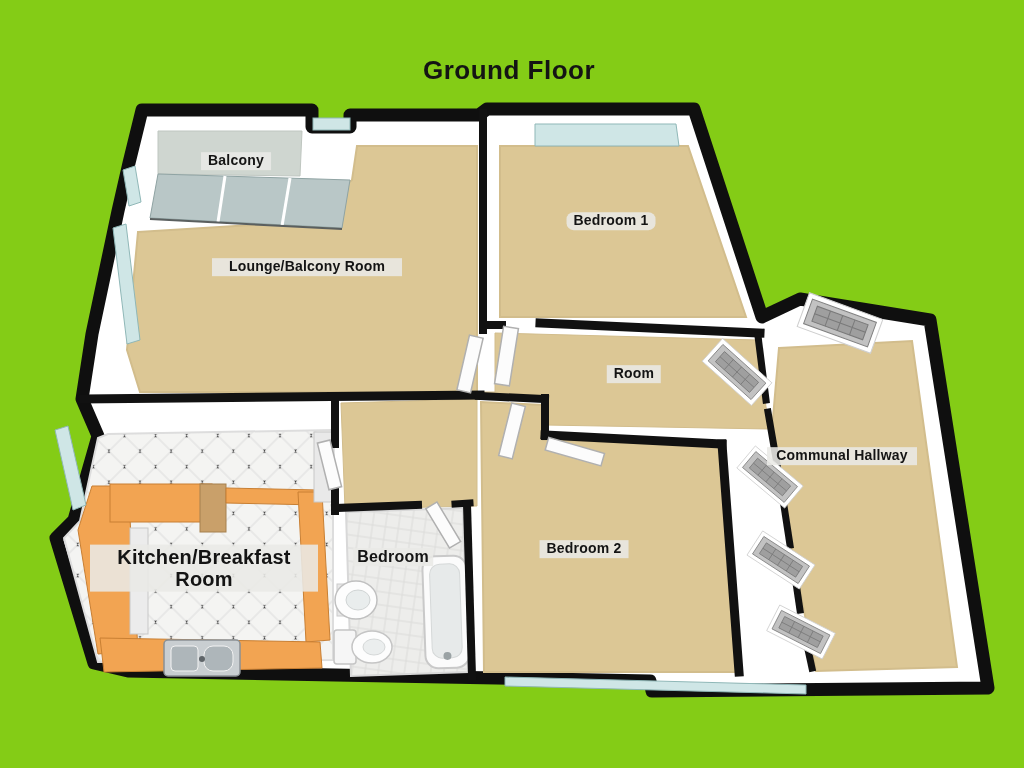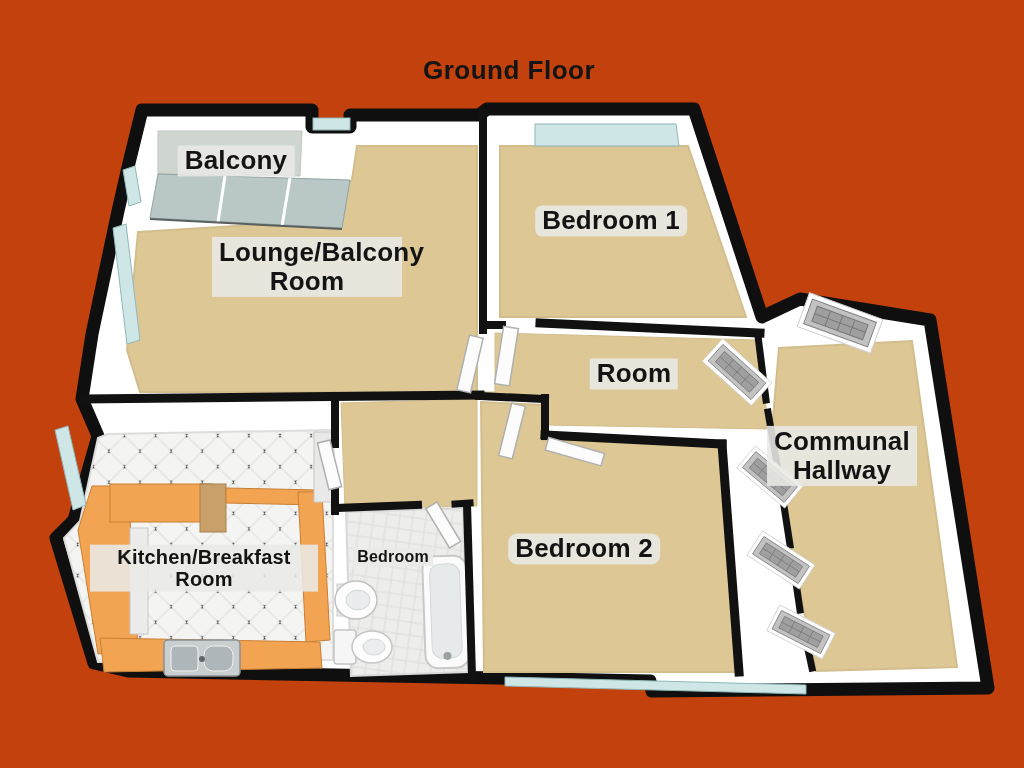--- a/index.html
+++ b/index.html
@@ -1,30 +1,30 @@
 <!DOCTYPE html>
 <html><head>
 <meta charset="utf-8">
 <style>
   html,body{margin:0;padding:0;background:#ffffff;}
   #stage{
     position:relative;
     width:1024px;height:768px;
-    background:#c2410c;
+    background:#84cc16;
     overflow:hidden;
     font-family:"Liberation Sans",sans-serif;
   }
   #plan-svg{position:absolute;left:0;top:0;}
   .lbl{
     position:absolute;
     transform:translate(-50%,-50%);
     background:rgba(233,233,230,0.88);
     color:#141414;
     font-weight:bold;
-    font-size:26px;
+    font-size:14px;
     line-height:1.12;
     padding:1px 7px;
     text-align:center;
     white-space:nowrap;
     letter-spacing:0.2px;
   }
   .lbl.wrap{white-space:normal;}
   #lbl-title{
     background:transparent;
     font-size:26px;
@@ -178,15 +178,15 @@
   <div class="lbl" style="left:611px;top:221px;border-radius:7px;">Bedroom 1</div>
 
   <div class="lbl" style="left:634px;top:374px;">Room</div>
 
   <div class="lbl wrap" id="lbl-kitchen" style="left:204px;top:568px;">Kitchen/Breakfast Room</div>
 
   <div class="lbl wrap" id="lbl-communal" style="left:842px;top:456px;">Communal Hallway</div>
 
   <div class="lbl" id="lbl-bathroom" style="left:393px;top:557px;">Bedroom</div>
 
-  <div class="lbl" style="left:584px;top:549px;border-radius:9px;">Bedroom 2</div>
+  <div class="lbl" style="left:584px;top:549px;">Bedroom 2</div>
 
 </div>
 
 </body></html>

